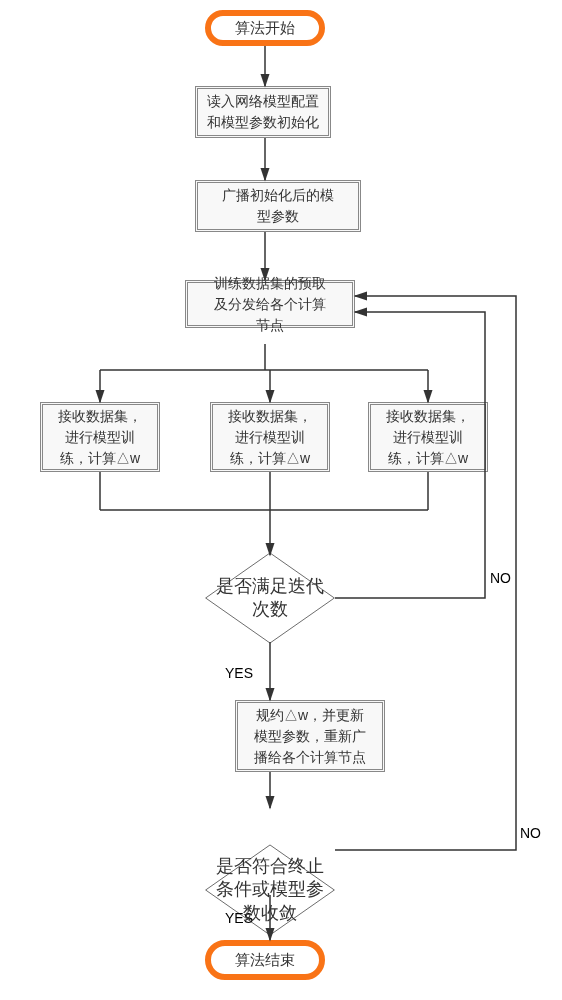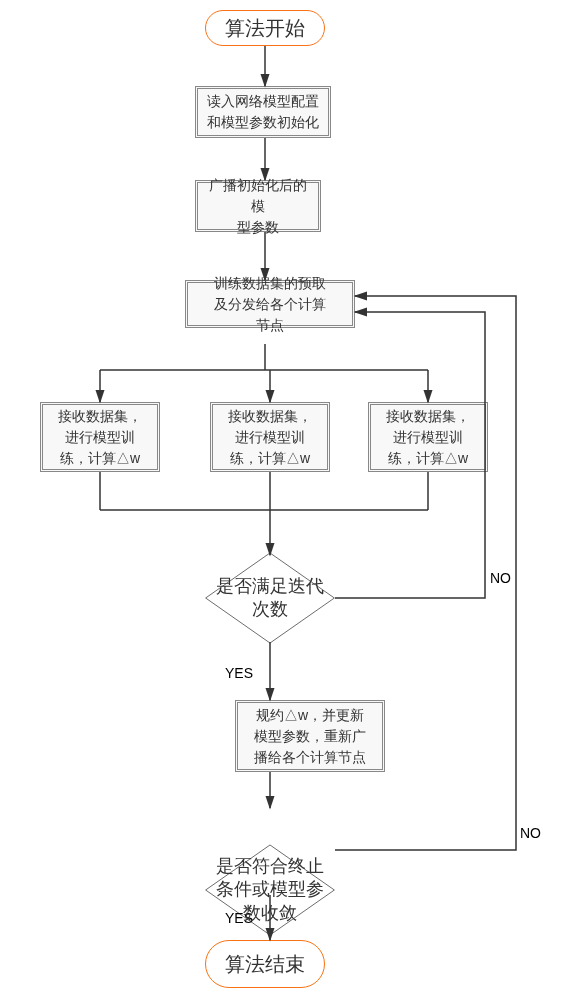--- a/index.html
+++ b/index.html
@@ -6,27 +6,27 @@
   body {
     background: #ffffff;
     font-family: "SimSun", "Microsoft YaHei", sans-serif;
     width: 562px;
     height: 1000px;
     position: relative;
     overflow: hidden;
   }
   .terminator {
     position: absolute;
-    border: 1px solid #f97316;
+    border: 6px solid #f97316;
     border-radius: 999px;
     background: #fff;
     display: flex;
     align-items: center;
     justify-content: center;
-    font-size: 20px;
+    font-size: 15px;
     color: #333;
   }
   .process {
     position: absolute;
     border: 3px double #888;
     background: #f8f8f8;
     display: flex;
     align-items: center;
     justify-content: center;
     text-align: center;
@@ -87,21 +87,21 @@
 <body>
 
 <div class="terminator" style="left:205px; top:10px; width:120px; height:36px;">
   <span>算法开始</span>
 </div>
 
 <div class="process" style="left:195px; top:86px; width:136px; height:52px;">
   <span>读入网络模型配置<br>和模型参数初始化</span>
 </div>
 
-<div class="process" style="left:195px; top:180px; width:126px; height:52px;">
+<div class="process" style="left:195px; top:180px; width:166px; height:52px;">
   <span>广播初始化后的模<br>型参数</span>
 </div>
 
 <div class="process" style="left:185px; top:280px; width:170px; height:48px;">
   <span>训练数据集的预取<br>及分发给各个计算<br>节点</span>
 </div>
 
 <div class="process" style="left:40px; top:402px; width:120px; height:70px;">
   <span>接收数据集，<br>进行模型训<br>练，计算△w</span>
 </div>
@@ -121,21 +121,21 @@
 
 <div class="process" style="left:195px; top:700px; width:150px; height:72px;margin-left:40px;">
   <span>规约△w，并更新<br>模型参数，重新广<br>播给各个计算节点</span>
 </div>
 
 <div class="decision" style="left:205px; top:840px;">
   <div class="diamond"></div>
   <div class="dlabel">是否符合终止<br>条件或模型参<br>数收敛</div>
 </div>
 
-<div class="terminator" style="left:205px; top:940px; width:120px; height:48px;">
+<div class="terminator" style="left:205px; top:940px; width:120px; height:40px;">
   <span>算法结束</span>
 </div>
 
 <div class="edge-label" style="left:225px; top:665px;">YES</div>
 <div class="edge-label" style="left:490px; top:570px;">NO</div>
 <div class="edge-label" style="left:225px; top:910px;">YES</div>
 <div class="edge-label" style="left:520px; top:825px;">NO</div>
 
 <svg class="arrows">
   <defs>

